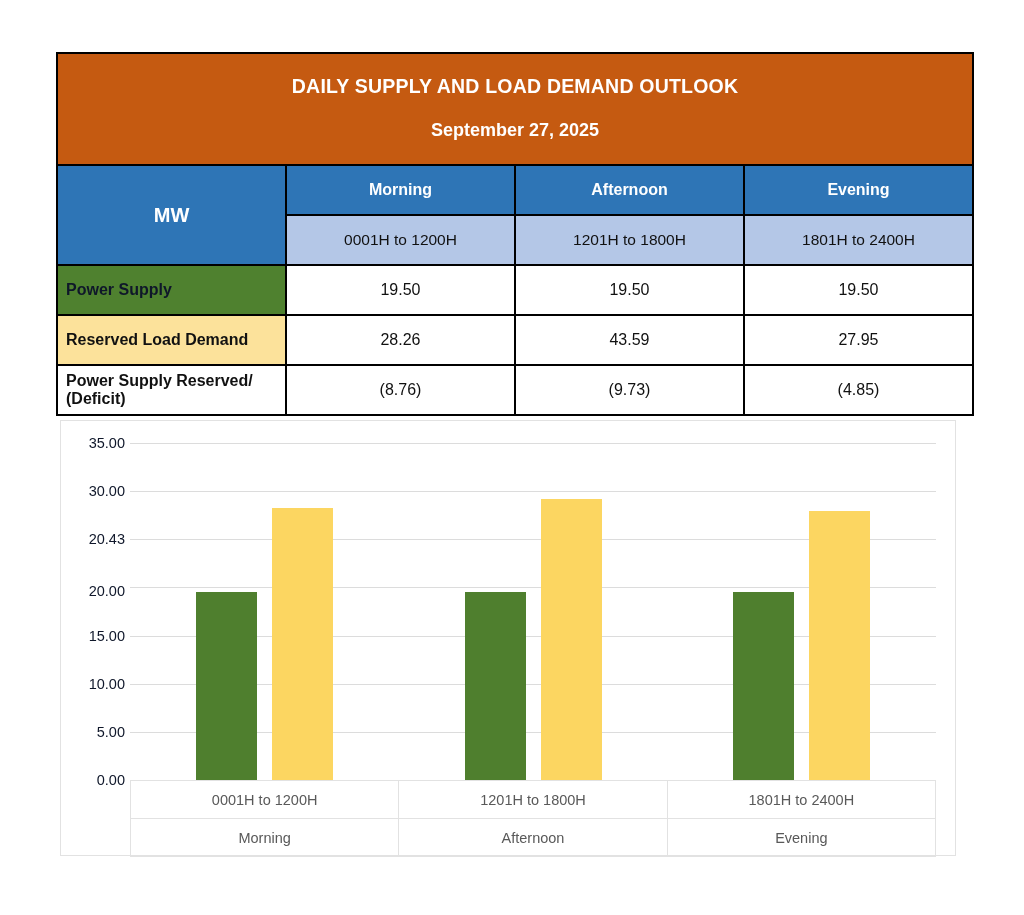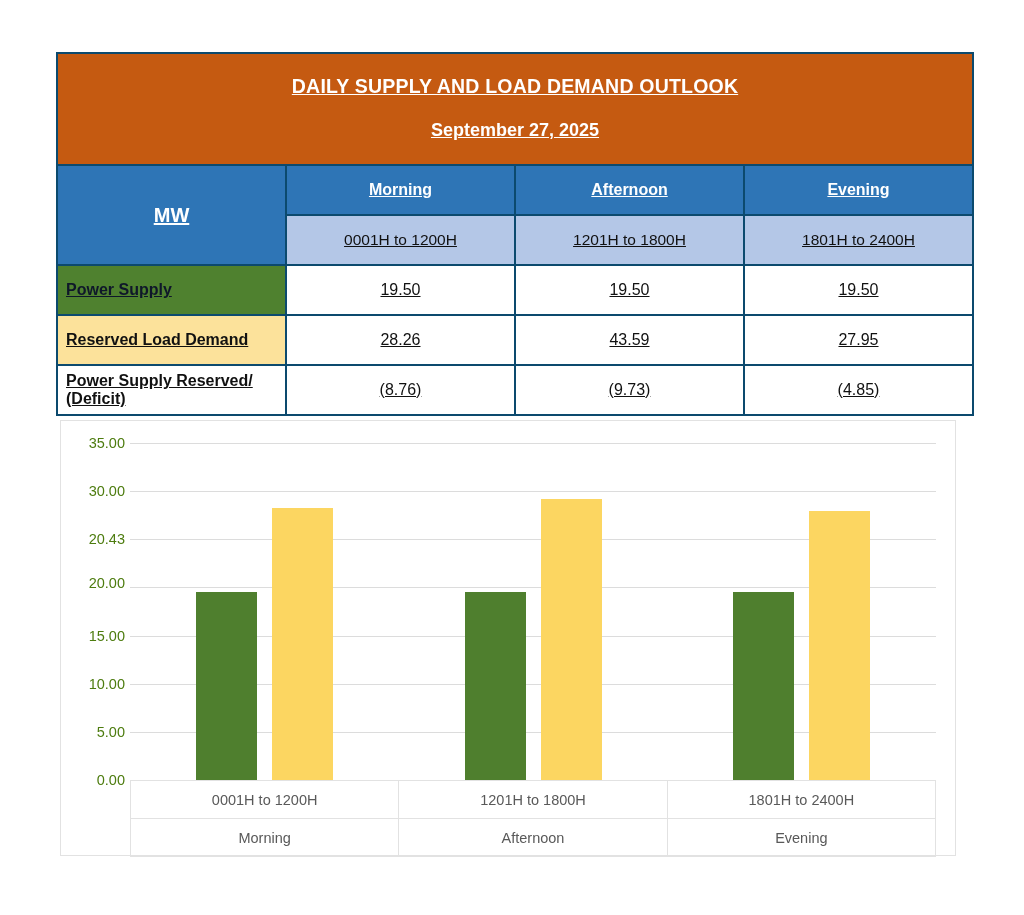--- a/index.html
+++ b/index.html
@@ -18,24 +18,23 @@
 
   
   #report-table {
     position: absolute;
     left: 56px; top: 52px;
     width: 918px;
     border-collapse: collapse;
     table-layout: fixed;
   }
   #report-table td {
-    border: 2px solid #0c4a6e;
+    border: 2px solid #000000;
     padding: 0;
     vertical-align: middle;
-    text-decoration: underline;
   }
   .title-cell {
     background: #C55A11;
     color: #ffffff;
     text-align: center;
     height: 112px;
     padding: 14px 8px 16px 8px !important;
   }
   .title-main {
     font-size: 19.5px;
@@ -117,21 +116,21 @@
     left: 0; width: 806px;
     height: 1px;
     background: #c8c8c8;
   }
   .ytick {
     position: absolute;
     right: 0;
     width: 60px;
     text-align: right;
     font-size: 14.5px;
-    color: #4d7c0f;
+    color: #0f172a;
     transform: translateY(-50%);
   }
   #y-axis {
     position: absolute;
     left: 0; top: 22px;
     width: 64px; height: 337px;
   }
   .bar {
     position: absolute;
     bottom: 0;
@@ -201,21 +200,21 @@
       </tr>
     </tbody>
   </table>
 
   <div id="chart-panel">
     <div id="y-axis">
         <div class="ytick" style="top: 337px;">0.00</div>
         <div class="ytick" style="top: 288.857px;">5.00</div>
         <div class="ytick" style="top: 240.714px;">10.00</div>
         <div class="ytick" style="top: 192.571px;">15.00</div>
-        <div class="ytick" style="top: 140px;">20.00</div>
+        <div class="ytick" style="top: 148px;">20.00</div>
         <div class="ytick" style="top: 96.2857px;">20.43</div>
         <div class="ytick" style="top: 48.1429px;">30.00</div>
         <div class="ytick" style="top: 0px;">35.00</div>
       </div>
     <div id="plot-area">
         <div class="axis-line" style="top: 337px;"></div>
         <div class="gridline" style="top: 288.857px;"></div>
         <div class="gridline" style="top: 240.714px;"></div>
         <div class="gridline" style="top: 192.571px;"></div>
         <div class="gridline" style="top: 144.429px;"></div>

